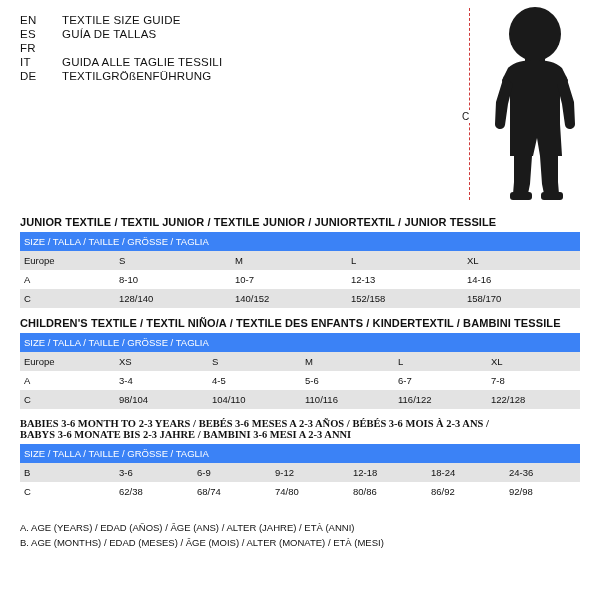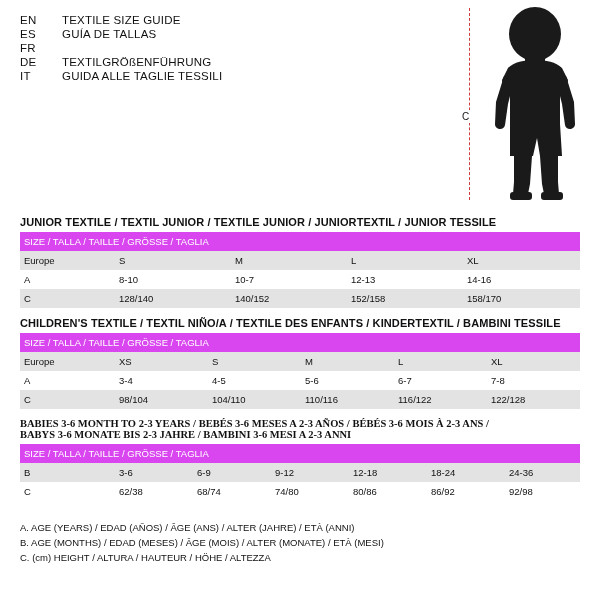--- a/index.html
+++ b/index.html
@@ -97,21 +97,21 @@
   }
   table.size-table td {
     font-size: 9.5px;
     color: #111;
     padding: 2px 0 2px 4px;
     height: 15px;
     vertical-align: middle;
     white-space: nowrap;
   }
   tr.header-row-band td {
-    background: #d946ef;
+    background: #3b82f6;
     color: #ffffff;
     font-size: 9.5px;
   }
   tr.shade td {
     background: #e3e3e3;
     margin-left: 12px;
   }
   tr.plain td {
     background: #ffffff;
   }
@@ -148,26 +148,26 @@
       <div class="lang-title">TEXTILE SIZE GUIDE</div>
     </div>
     <div class="header-row">
       <div class="lang-code">ES</div>
       <div class="lang-title">GUÍA DE TALLAS</div>
     </div>
     <div class="header-row">
       <div class="lang-code">FR</div>
     </div>
     <div class="header-row">
+      <div class="lang-code">IT</div>
+      <div class="lang-title">GUIDA ALLE TAGLIE TESSILI</div>
+    </div>
+    <div class="header-row">
       <div class="lang-code">DE</div>
       <div class="lang-title">TEXTILGRÖßENFÜHRUNG</div>
-    </div>
-    <div class="header-row">
-      <div class="lang-code">IT</div>
-      <div class="lang-title">GUIDA ALLE TAGLIE TESSILI</div>
     </div>
   </div>
 
   <div class="figure-area">
     <div class="dashed-line"></div>
     <div class="c-label">C</div>
     <svg class="silhouette" width="110" height="196" viewBox="0 0 110 196">
       <g fill="#1a1a1a">
 
         <ellipse cx="55" cy="28" rx="26" ry="27"></ellipse>
@@ -309,16 +309,15 @@
           <td>86/92</td>
           <td>92/98</td>
         </tr>
       </tbody>
     </table>
   </div>
 
   <div class="legend">
     <div class="legend-line">A. AGE (YEARS) / EDAD (AÑOS) / ÂGE (ANS) / ALTER (JAHRE) / ETÀ (ANNI)</div>
     <div class="legend-line">B. AGE (MONTHS) / EDAD (MESES) / ÂGE (MOIS) / ALTER (MONATE) / ETÀ (MESI)</div>
-    <div class="legend-line">C. (cm) HEIGHT / ALTURA / HAUTEUR / HÖHE / ALTEZZA</div>
   </div>
 
 </div>
 
 </body></html>

